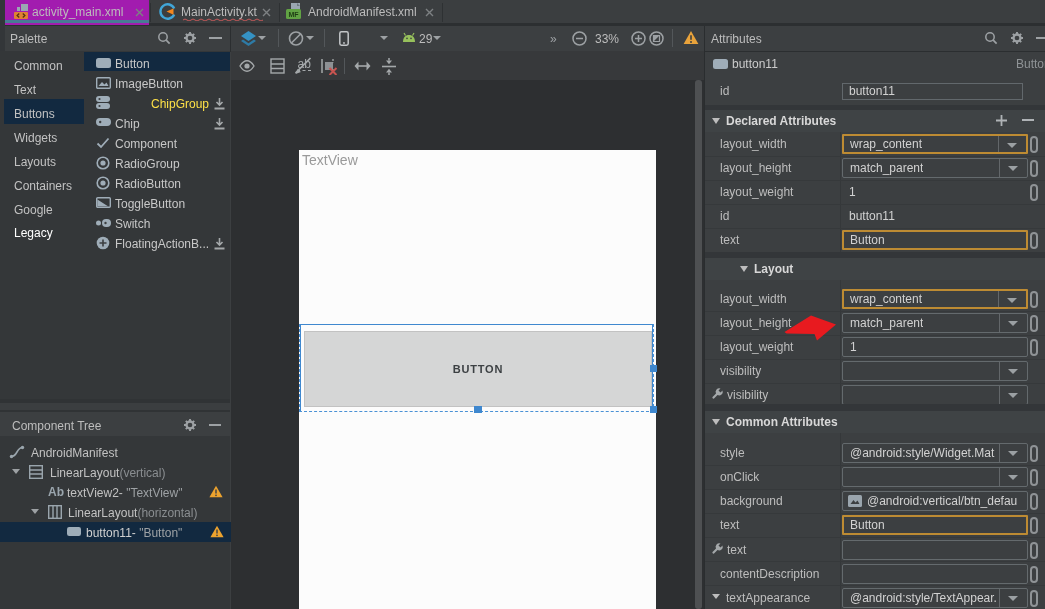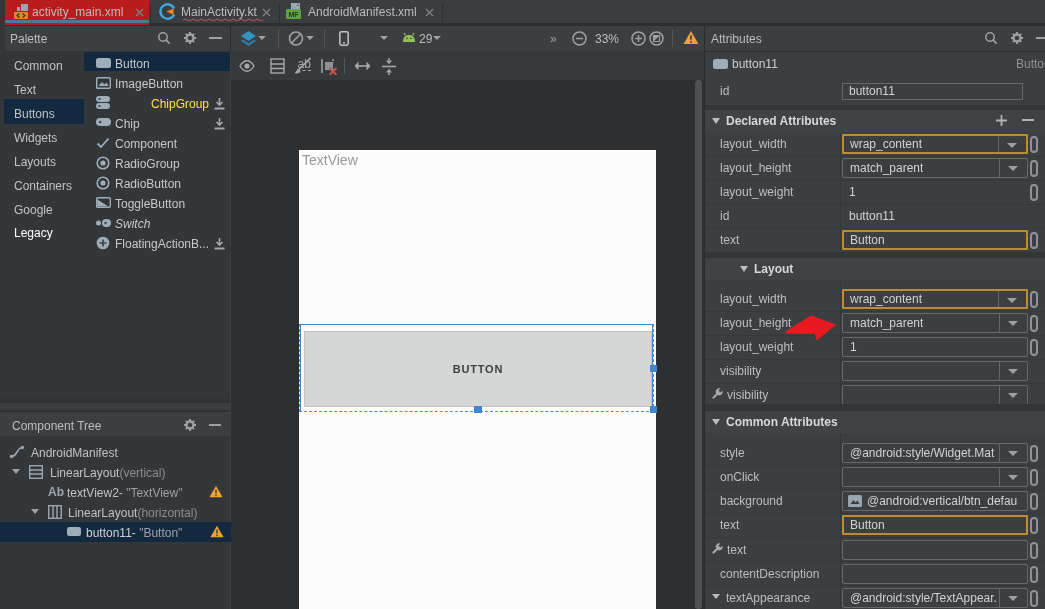--- a/index.html
+++ b/index.html
@@ -23,21 +23,21 @@
 </style>
 </head>
 <body>
 
 <div class="abs" style="left:0;top:0;width:1045px;height:25px;background:#3b3e40;border-bottom:1px solid #282828;"></div>
 <div class="abs" style="left:0;top:23px;width:1045px;height:3px;background:#2c2f31;"></div>
 <div class="abs" style="left:0;top:0;width:5px;height:609px;background:#333639;"></div>
 <div class="abs" style="left:0;top:113px;width:3px;height:10px;background:#7a6a45;"></div>
 <div class="abs" style="left:0;top:148px;width:3px;height:9px;background:#6e7173;"></div>
 
-<div class="tab" style="left:5px;width:144px;background:#b91c1c;">
+<div class="tab" style="left:5px;width:144px;background:#a21caf;">
   <div class="abs" style="left:0;bottom:2px;width:144px;height:3px;background:#497b95;"></div>
   <svg class="abs" style="left:9px;top:4px;" width="16" height="15" viewBox="0 0 16 15">
     <rect x="7" y="0" width="7" height="7" fill="#9aa7b2"></rect>
     <rect x="3" y="3" width="3" height="4" fill="#9aa7b2"></rect>
     <rect x="0" y="8" width="14" height="7" rx="1" fill="#e08232"></rect>
     <path d="M5.2 9.6 L3.2 11.5 L5.2 13.4 M8.8 9.6 L10.8 11.5 L8.8 13.4" stroke="#5a3310" stroke-width="1.4" fill="none"></path>
   </svg>
   <div class="abs" style="left:27px;top:5px;color:#bcbcbc;">activity_main.xml</div>
   <svg class="abs" style="left:129px;top:7px;" width="11" height="11" viewBox="0 0 11 11">
       <path d="M2 2 L9 9 M9 2 L2 9" stroke="#7d8183" stroke-width="1.4"></path>
@@ -213,21 +213,21 @@
 
 <div class="abs navy" style="left:84px;top:52px;width:146px;height:19px;"></div>
 <div class="abs" style="left:115px;top:57px;color:#c8c8c8;">Button</div>
 <div class="abs" style="left:115px;top:77px;color:#c8c8c8;">ImageButton</div>
 <div class="abs" style="left:115px;top:97px;color:#fde047;margin-left:36px;">ChipGroup</div>
 <div class="abs" style="left:115px;top:117px;color:#c8c8c8;">Chip</div>
 <div class="abs" style="left:115px;top:137px;color:#c8c8c8;">Component</div>
 <div class="abs" style="left:115px;top:157px;color:#c8c8c8;">RadioGroup</div>
 <div class="abs" style="left:115px;top:177px;color:#c8c8c8;">RadioButton</div>
 <div class="abs" style="left:115px;top:197px;color:#c8c8c8;">ToggleButton</div>
-<div class="abs" style="left:115px;top:217px;color:#c8c8c8;font-style:italic;">Switch</div>
+<div class="abs" style="left:115px;top:217px;color:#c8c8c8;">Switch</div>
 <div class="abs" style="left:115px;top:237px;color:#c8c8c8;">FloatingActionB...</div>
 
 <svg class="abs" style="left:96px;top:58px;" width="15" height="10" viewBox="0 0 15 10">
     <rect x="0" y="0" width="15" height="10" rx="2.5" fill="#9fadb8"></rect>
   </svg>
 <svg class="abs" style="left:96px;top:77px;" width="15" height="12" viewBox="0 0 15 12">
     <rect x="0.7" y="0.7" width="13.6" height="10.6" rx="1" fill="none" stroke="#9fadb8" stroke-width="1.4"></rect>
     <path d="M2.5 9 L6 5 L8.5 7.5 L10.5 5.5 L12.5 9 Z" fill="#9fadb8"></path>
   </svg>
 <svg class="abs" style="left:96px;top:96px;" width="14" height="13" viewBox="0 0 14 13">

